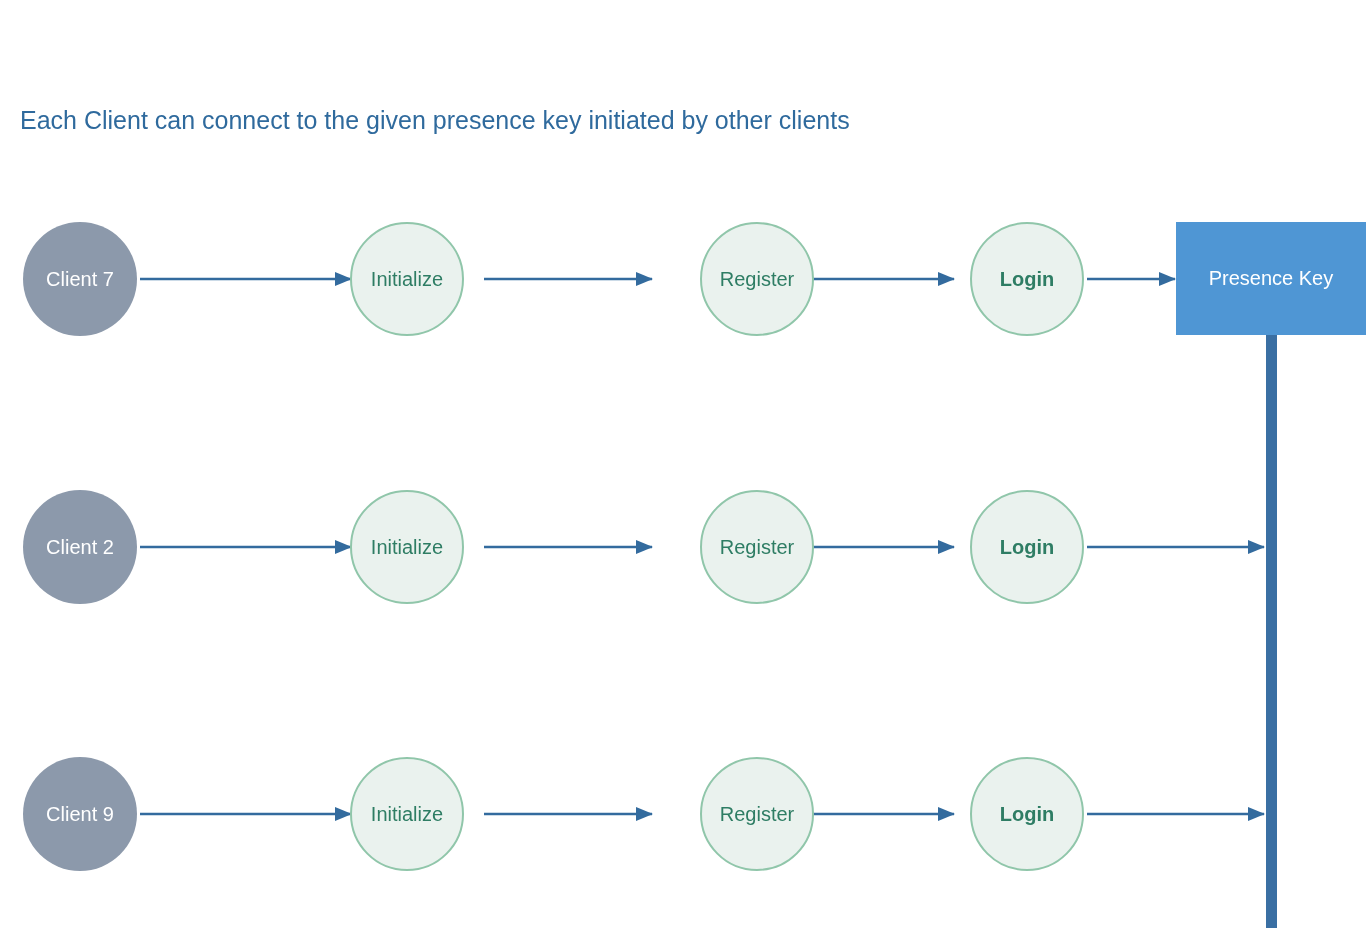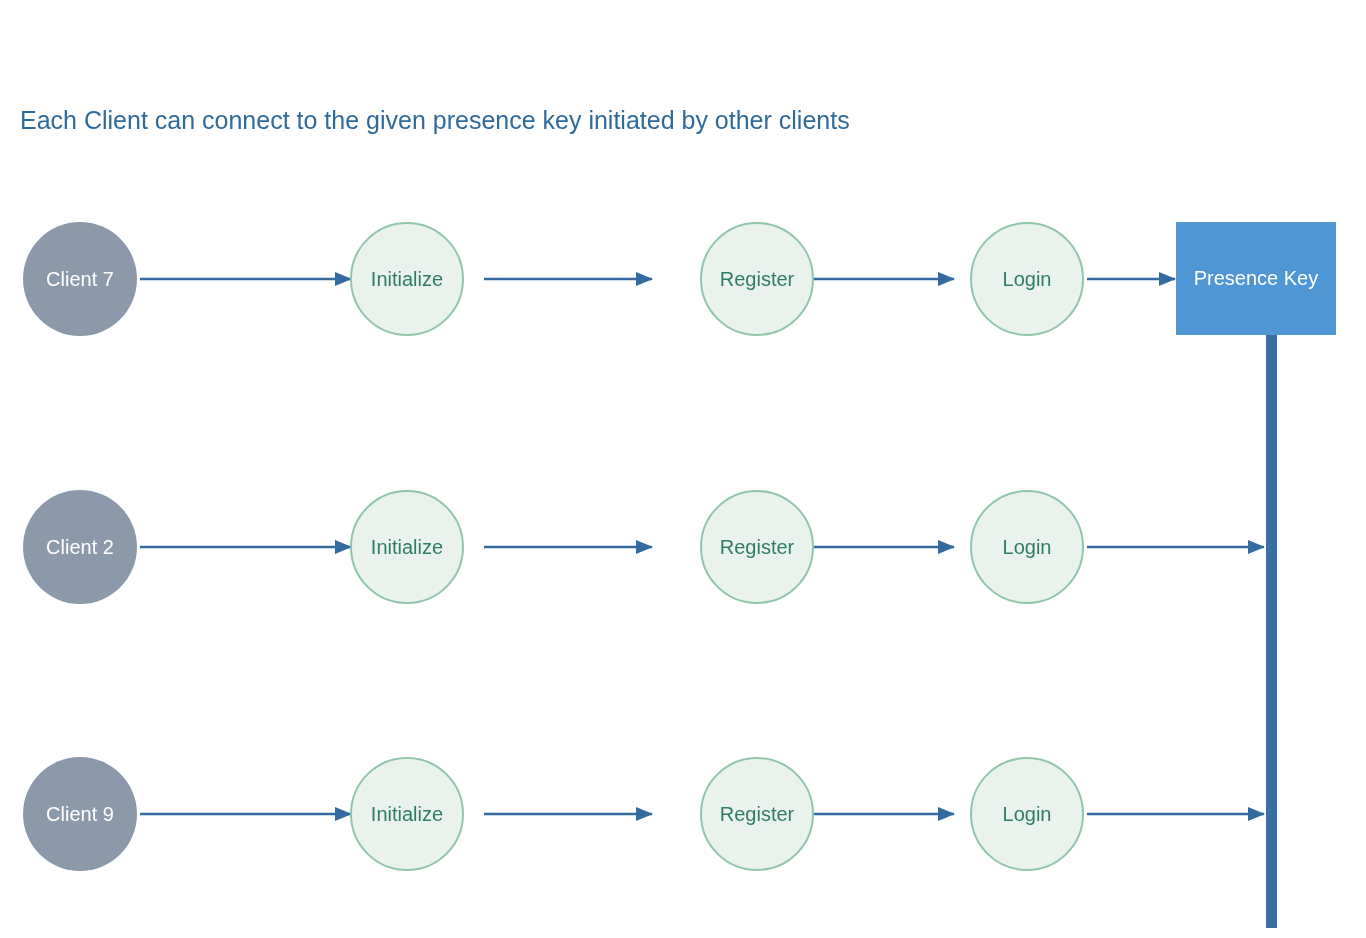--- a/index.html
+++ b/index.html
@@ -46,26 +46,26 @@
     background: var(--step-fill, #EAF2EE);
     border: 2px solid var(--step-border, #90C6AA);
     color: var(--step-text, #2E7D64);
   }
   .row-0 { top: 222px; }
   .row-1 { top: 490px; }
   .row-2 { top: 757px; }
   .col-client { left: 23px; }
   .col-init   { left: 350px; }
   .col-reg    { left: 700px; }
-  .col-login  { left: 970px; }
+  .col-login  { left: 970px; font-weight: bold; }
   .presence {
     position: absolute;
     left: 1176px;
     top: 222px;
-    width: 160px;
+    width: 190px;
     height: 113px;
     background: var(--presence-fill, #4F96D4);
     color: var(--presence-text, #FFFFFF);
     display: flex;
     align-items: center;
     justify-content: center;
     font-size: 20px;
   }
   .timeline-bar {
     position: absolute;

